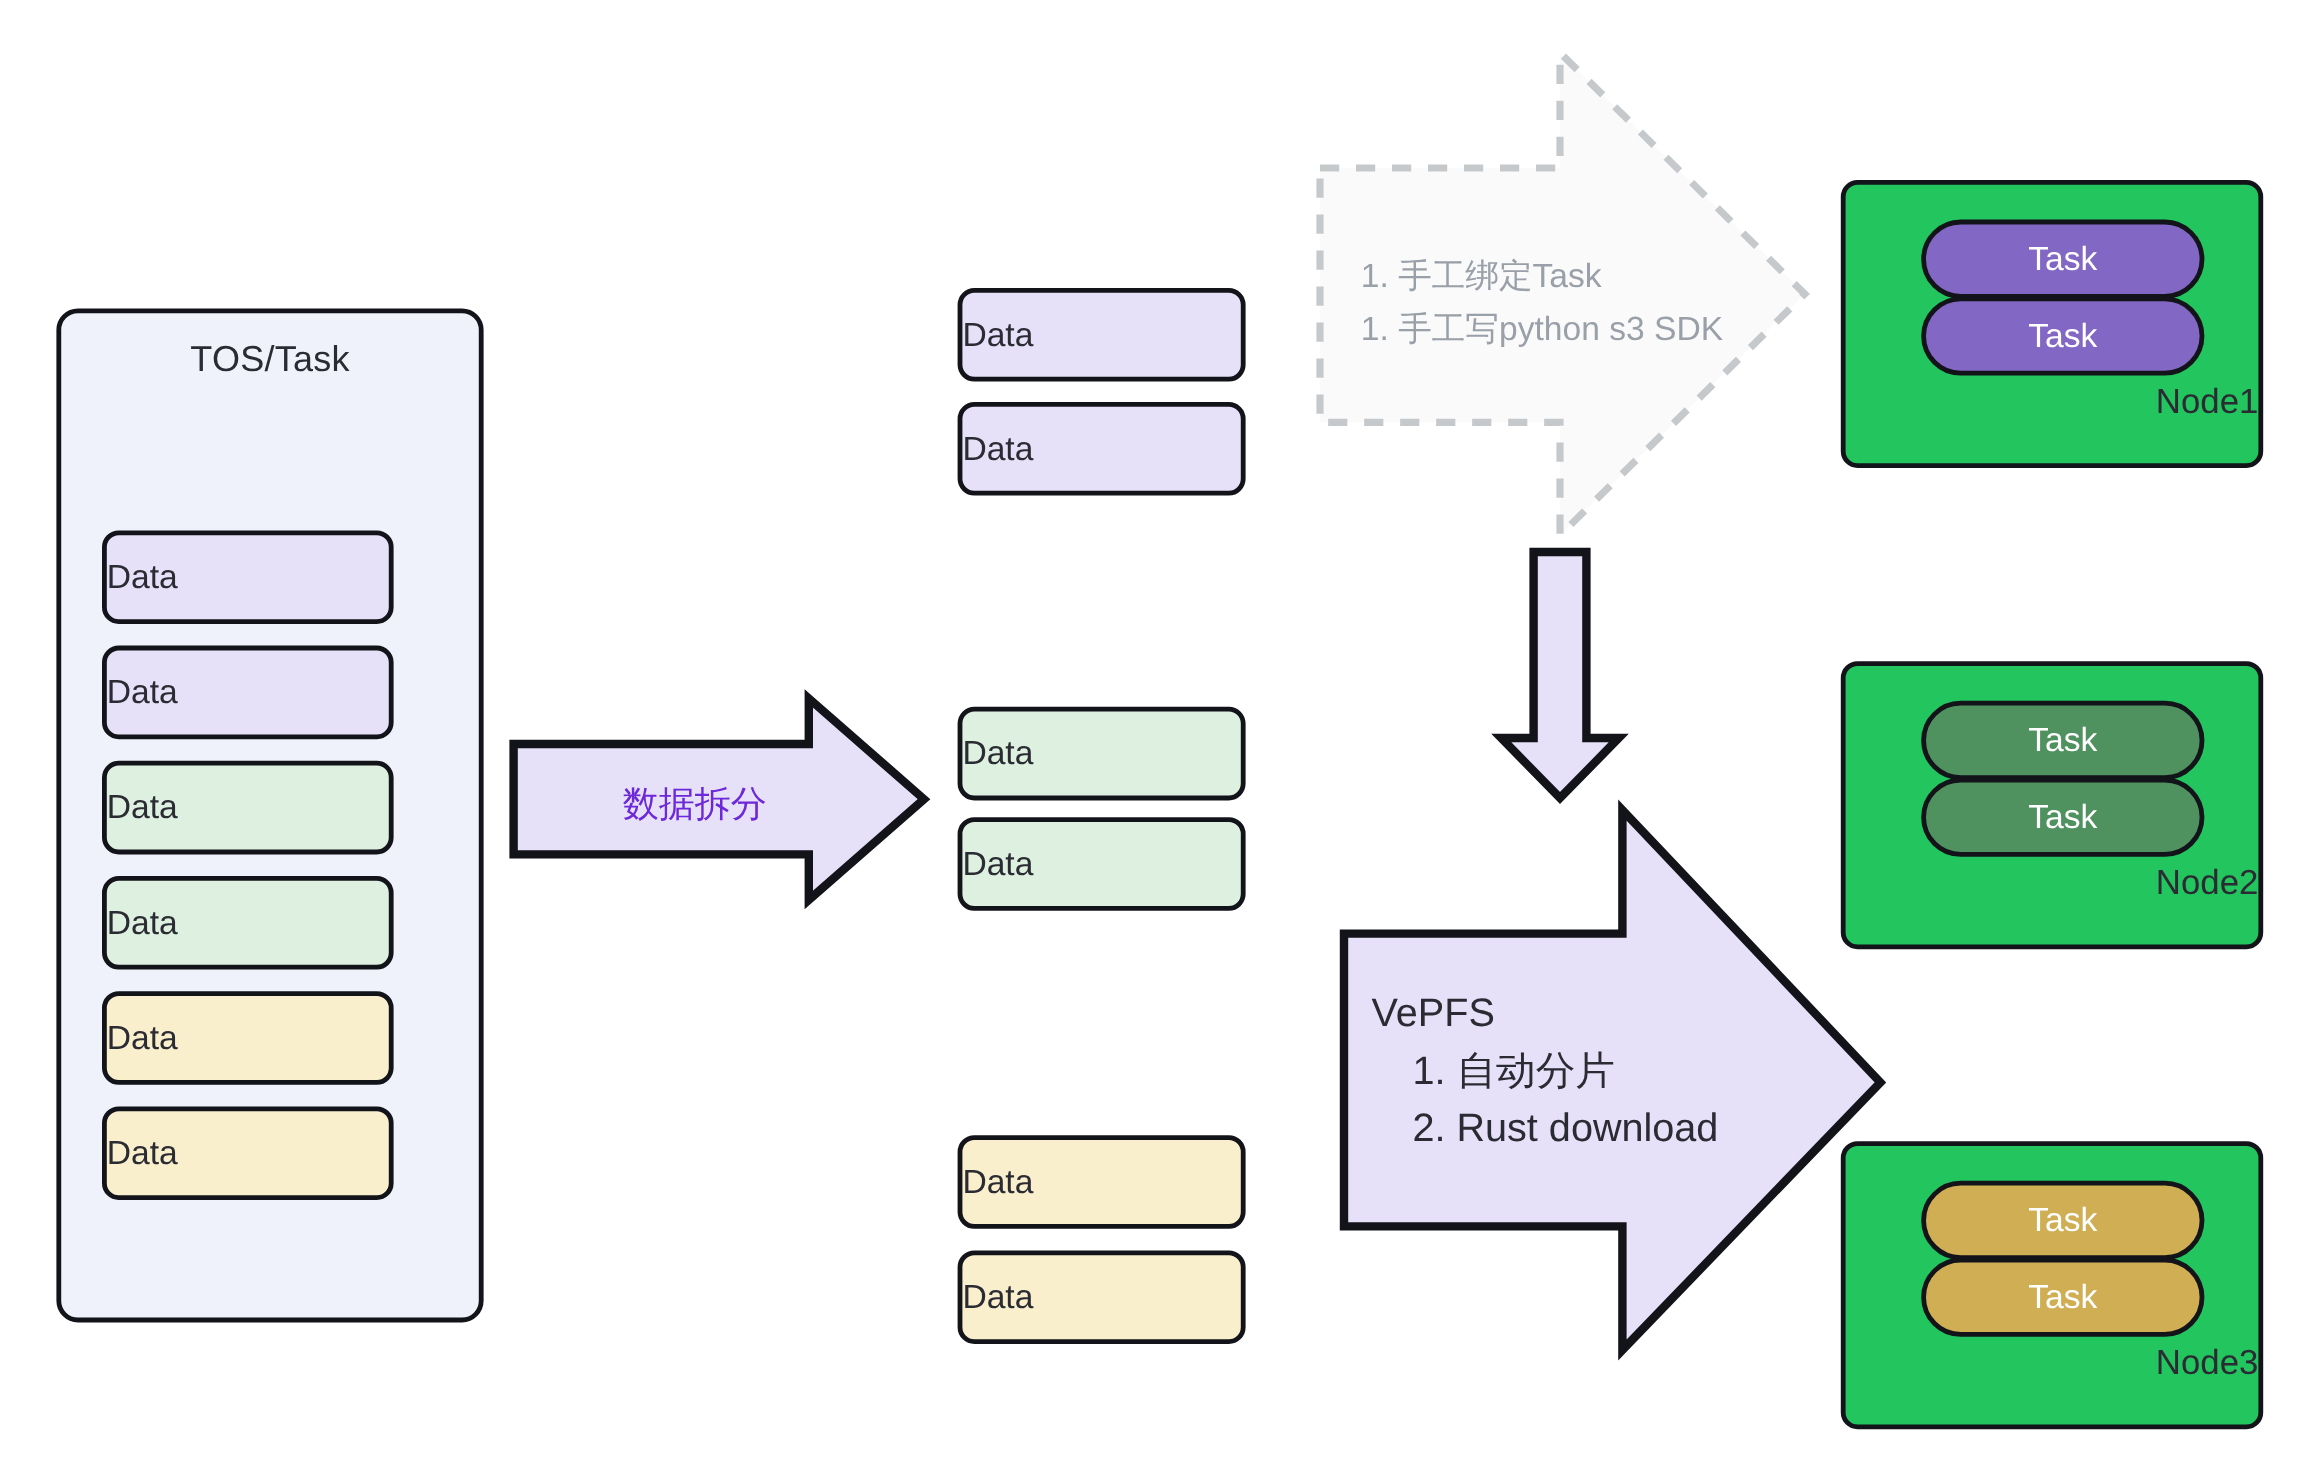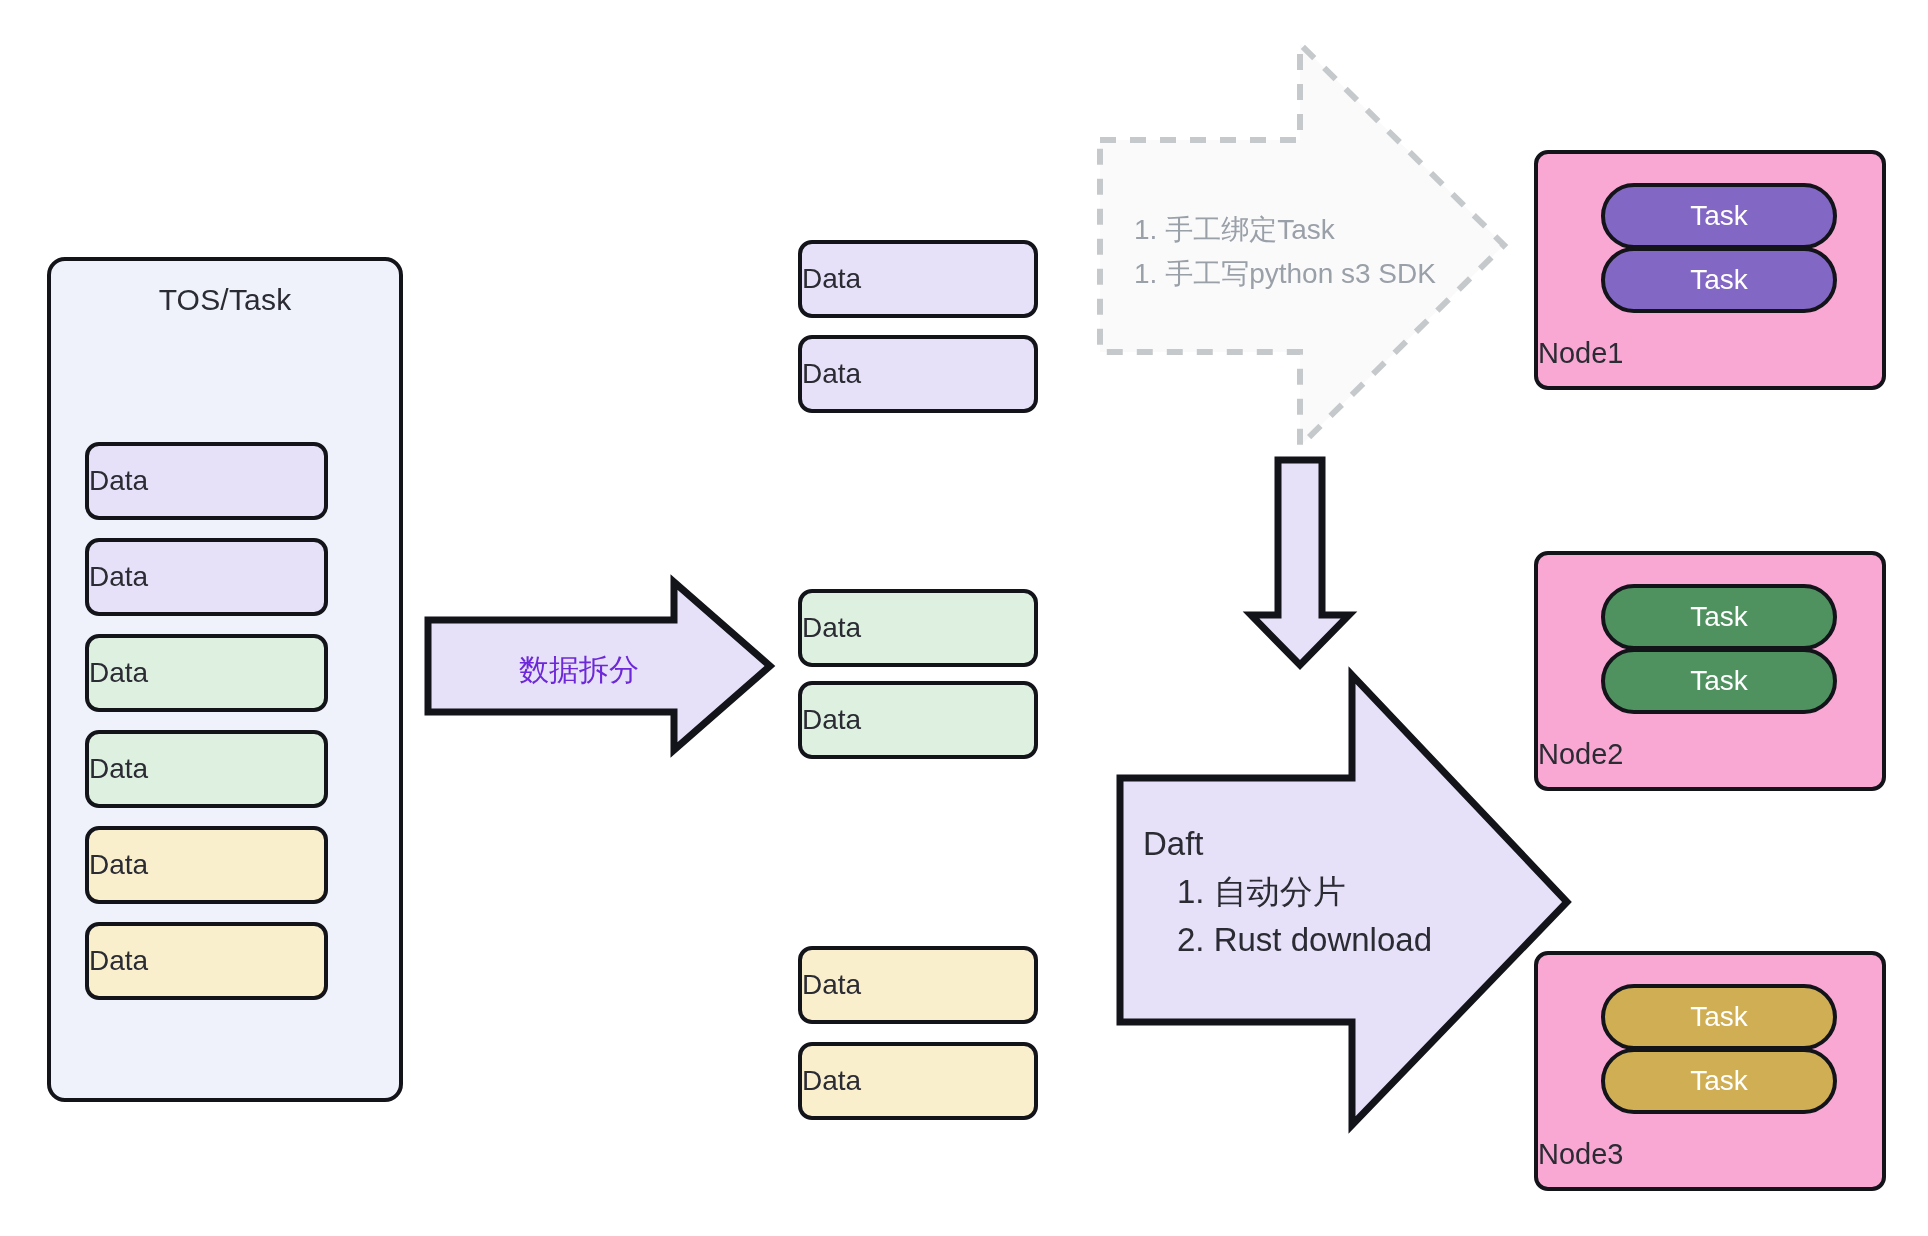--- a/index.html
+++ b/index.html
@@ -47,28 +47,28 @@
     font-size: 28px;
     color: #2b2b33;
   }
   .data-purple { background: #E6E0F8; }
   .data-green  { background: #DEF0E0; }
   .data-yellow { background: #FAEFCD; }
 
   .node-box {
     border: 4px solid #13131a;
     border-radius: 14px;
-    background: #f9a8d4;
+    background: #22c55e;
   }
   .node-label {
     position: absolute;
-    bottom: 16px;
+    bottom: 34px;
     left: 0;
     width: 100%;
-    text-align: left;
+    text-align: right;
     font-size: 29px;
     color: #2b2b33;
   }
   .task-pill {
     position: absolute;
     border: 4px solid #13131a;
     border-radius: 999px;
     display: flex;
     align-items: center;
     justify-content: center;
@@ -165,21 +165,21 @@
   <div class="dashed-label" style="left:1134px; top:252px;">1. 手工写python s3 SDK</div>
 
   <svg class="arrow-svg" style="left:1245px; top:455px;" width="110" height="215" viewBox="0 0 110 215">
     <polygon points="33,5 77,5 77,160 104,160 55,210 6,160 33,160" fill="#E6E0F8" stroke="#13131A" stroke-width="7" stroke-linejoin="miter"></polygon>
   </svg>
 
   <svg class="arrow-svg" style="left:1115px; top:670px;" width="460" height="460" viewBox="0 0 460 460">
     <polygon points="5,108 237,108 237,5 452,232 237,455 237,352 5,352" fill="#E6E0F8" stroke="#13131A" stroke-width="7" stroke-linejoin="miter"></polygon>
   </svg>
   <div class="daft-label" style="left:1143px; top:820px;">
-    <span>Daft</span>
+    <span>VePFS</span>
     <span class="indent">1. 自动分片</span>
     <span class="indent">2. Rust download</span>
   </div>
 
   <div class="abs node-box" style="left:1534px; top:150px; width:352px; height:240px;">
     <div class="task-pill task-purple" style="left:63px; top:29px; width:228px; height:58px;">
       <span>Task</span>
     </div>
     <div class="task-pill task-purple" style="left:63px; top:93px; width:228px; height:58px;">
       <span>Task</span>

